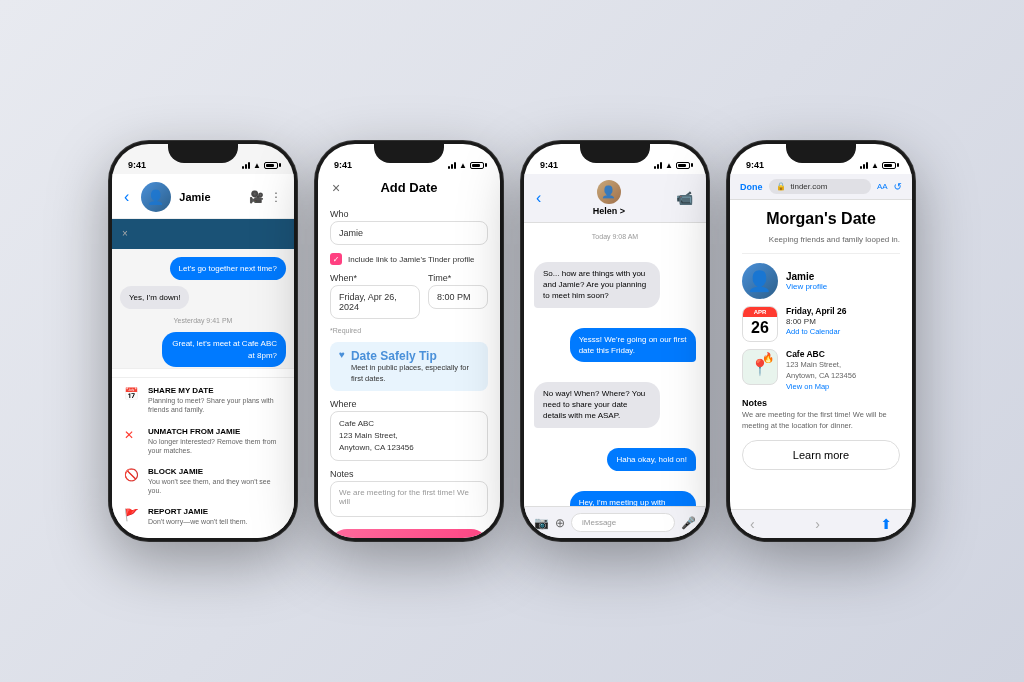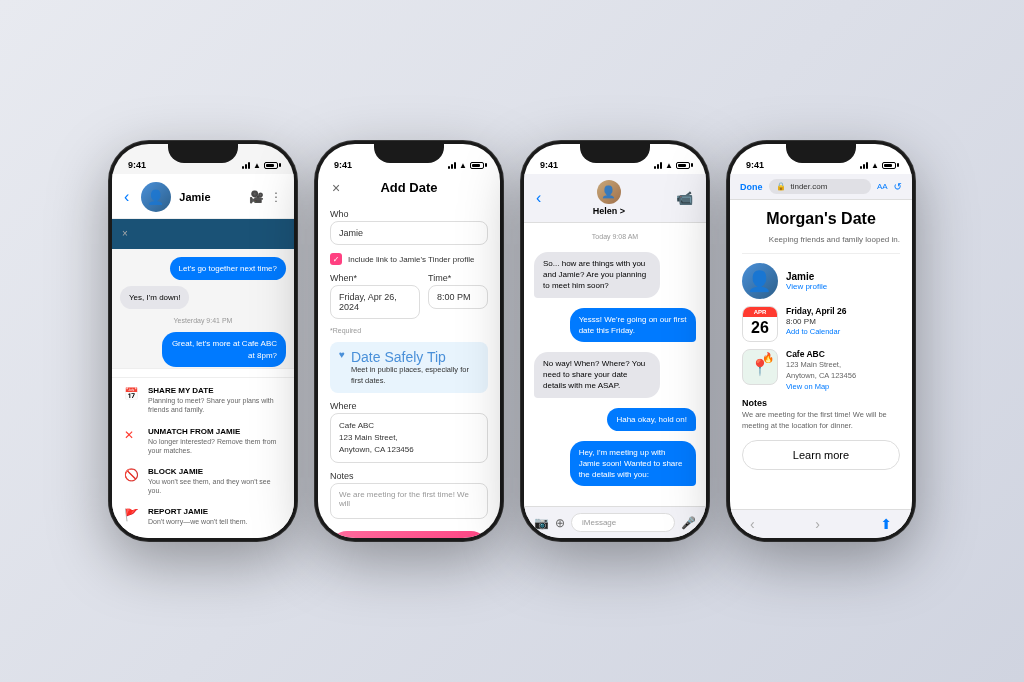--- a/index.html
+++ b/index.html
@@ -207,21 +207,21 @@
     .tip-box {
       background: #e8f4fd;
       border-radius: 8px;
       padding: 7px 9px;
       display: flex;
       gap: 6px;
       align-items: flex-start;
     }
     .tip-icon { font-size: 10px; color: #4a90d9; flex-shrink: 0; }
     .tip-text { font-size: 7.5px; color: #333; line-height: 1.4; }
-    .tip-title { font-weight: 400; font-size: 14px; color: #4a90d9; }
+    .tip-title { font-weight: 700; font-size: 12px; color: #4a90d9; }
 
     .where-input {
       width: 100%;
       border: 1.5px solid #ddd;
       border-radius: 8px;
       padding: 6px 8px;
       font-size: 8px;
       color: #333;
       line-height: 1.5;
     }
@@ -261,21 +261,21 @@
     .back-arrow-blue { font-size: 16px; color: #007aff; }
     .contact-center { display: flex; flex-direction: column; align-items: center; }
     .contact-name { font-size: 9px; font-weight: 600; color: #000; }
     .video-icon { font-size: 14px; color: #007aff; }
 
     .imessage-area {
       flex: 1;
       padding: 8px 10px;
       display: flex;
       flex-direction: column;
-      gap: 10px;
+      gap: 20px;
       overflow: hidden;
       background: #fff;
     }
     .imsg-received { background: #e5e5ea; color: #000; align-self: flex-start; border-radius: 14px 14px 14px 4px; }
     .imsg-sent { background: #007aff; color: #fff; align-self: flex-end; border-radius: 14px 14px 4px 14px; }
     .imsg-bubble { padding: 6px 9px; font-size: 8px; line-height: 1.4; max-width: 78%; }
 
     .share-card {
       align-self: flex-end;
       max-width: 78%;
@@ -473,21 +473,21 @@
       </div>
 
       <div class="info-banner">
         <span class="info-banner-close">×</span>
       </div>
 
       <div class="chat-area">
         <div class="msg-bubble msg-sent">Let's go together next time?</div>
         <div class="msg-bubble msg-received">Yes, I'm down!</div>
         <div class="date-label">Yesterday 9:41 PM</div>
-        <div class="msg-bubble msg-sent">Great, let's more at Cafe ABC at 8pm?</div>
+        <div class="msg-bubble msg-sent">Great, let's meet at Cafe ABC at 8pm?</div>
 
       </div>
 
       <div class="menu-panel">
         <div class="divider"></div>
         <div class="menu-item">
           <span class="menu-item-icon share">📅</span>
           <div class="menu-item-text">
             <span class="menu-item-title">SHARE MY DATE</span>
             <span class="menu-item-desc">Planning to meet? Share your plans with friends and family.</span>

